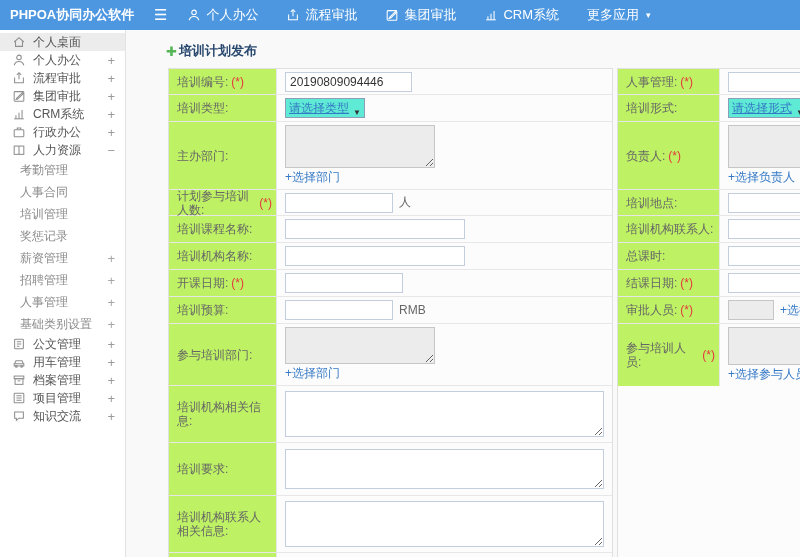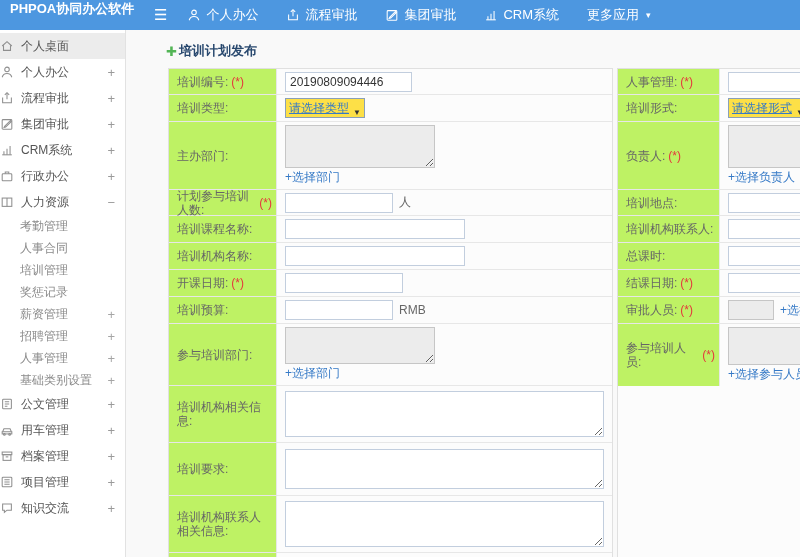--- a/index.html
+++ b/index.html
@@ -9,20 +9,21 @@
     font-size: 12px;
     background: #f9f9f9;
     color: #555;
     position: relative;
   }
   
   .header {
     height: 30px;
     background: #4d97e0;
     display: flex;
+    align-items: center;
     color: #fff;
   }
   .logo {
     width: 128px;
     padding-left: 10px;
     font-size: 13px;
     font-weight: bold;
     white-space: nowrap;
   }
   .hamburger {
@@ -42,23 +43,23 @@
 
   
   .sidebar {
     position: absolute; top: 30px; left: 0; bottom: 0;
     width: 126px;
     background: #fff;
     border-right: 1px solid #e2e2e2;
     padding-top: 3px;
   }
   .side-item {
-    height: 26px;
+    height: 18px;
     display: flex; align-items: center;
-    padding: 0 10px 0 0;
+    padding: 0 10px 0 12px;
     color: #555; cursor: pointer;
   }
   .side-item.active { background: #ececec; }
   .side-item .s-icon { width: 14px; height: 14px; margin-right: 7px; color: #8f8f8f; flex: none; }
   .side-item .s-icon svg { display:block; }
   .side-item .sign { margin-left: auto; color: #9a9a9a; font-size: 13px; }
   .sub-item {
     height: 22px;
     display: flex; align-items: center;
     padding: 0 10px 0 20px;
@@ -131,21 +132,21 @@
   .ta-s2 { width: 150px; height: 40px; }
   .ta-r  { width: 140px; height: 46px; }
   .ta-r2 { width: 140px; height: 40px; }
   .ta-big { width: 326px; height: 46px; }
   .ta-req { width: 326px; height: 40px; }
   .in-appr { width: 46px; height: 20px; }
 
   a.link { color: #3579c6; text-decoration: none; white-space: nowrap; }
 
   .fake-select {
-    height: 20px; border: 1px solid #8aa0b8; background: #fde047;
+    height: 20px; border: 1px solid #8aa0b8; background: #5eead4;
     display: inline-flex; align-items: flex-end; gap: 4px;
     padding: 0 3px; cursor: pointer;
   }
   .fake-select .sel-text { color: #3579c6; text-decoration: underline; }
   .fake-select .sel-caret { font-size: 8px; color: #333; }
 </style>
 </head>
 <body>
 
 <div class="header">

